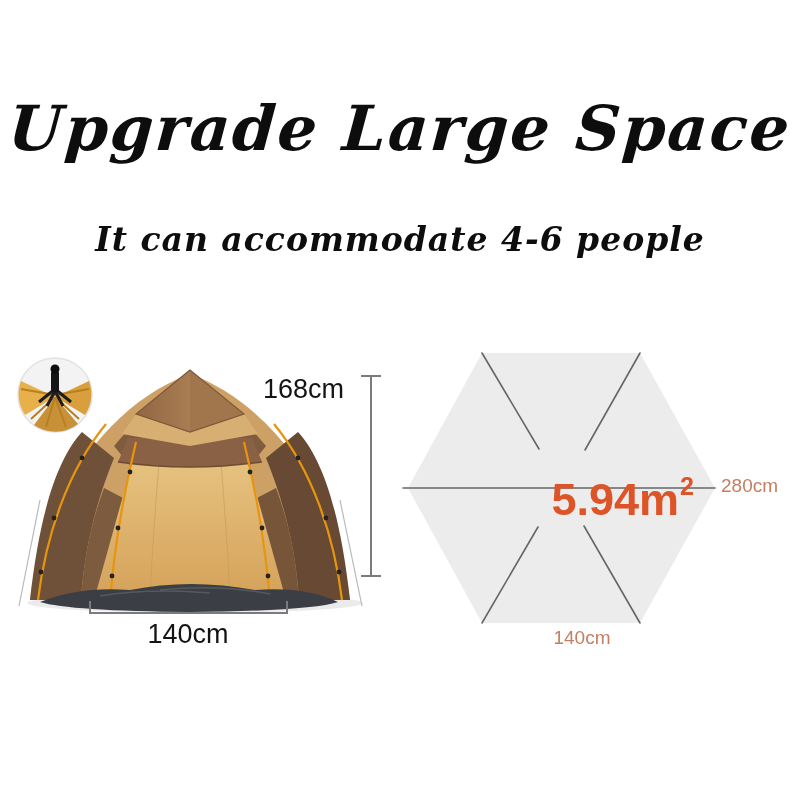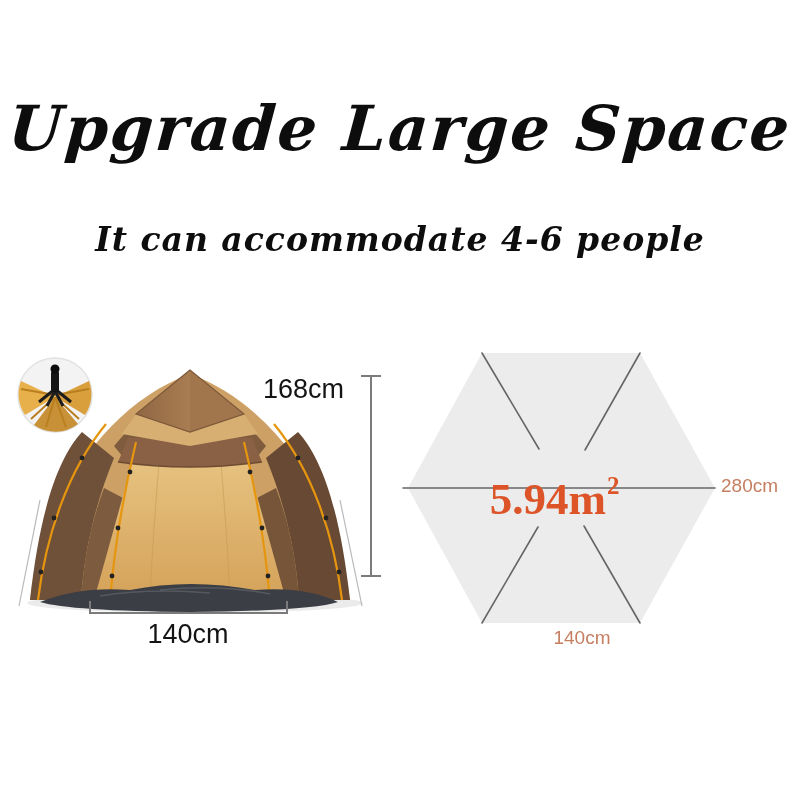--- a/index.html
+++ b/index.html
@@ -41,23 +41,23 @@
   .dim.htick-right{left:286px;top:601px;width:2px;height:13px;}
 
   .dim-label{
     position:absolute;color:var(--dimension-text);font-size:27px;
     font-family:"Liberation Sans",sans-serif;white-space:nowrap;
   }
   .dim-label.height{left:263px;top:374px;width:84px;}
   .dim-label.width{left:123px;top:619px;width:130px;text-align:center;}
 
   .area-label{
-    position:absolute;left:434px;top:477px;width:240px;text-align:center;
+    position:absolute;left:453px;top:477px;width:240px;text-align:right;
     color:var(--area-text);font-weight:bold;font-size:45px;
-    font-family:Liberation Serif, serif;line-height:1;white-space:nowrap;
+    font-family:Liberation Sans, sans-serif;line-height:1;white-space:nowrap;
   }
   .area-label sup{font-size:25px;font-weight:bold;position:relative;top:-4px;left:1px;}
   .hex-label{
     position:absolute;color:var(--diagram-label-text);font-size:19px;
     font-family:"Liberation Sans",sans-serif;white-space:nowrap;
   }
   .hex-label.side{left:721px;top:475px;}
   .hex-label.bottom{left:527px;top:627px;width:110px;text-align:center;}
 </style>
 </head>

